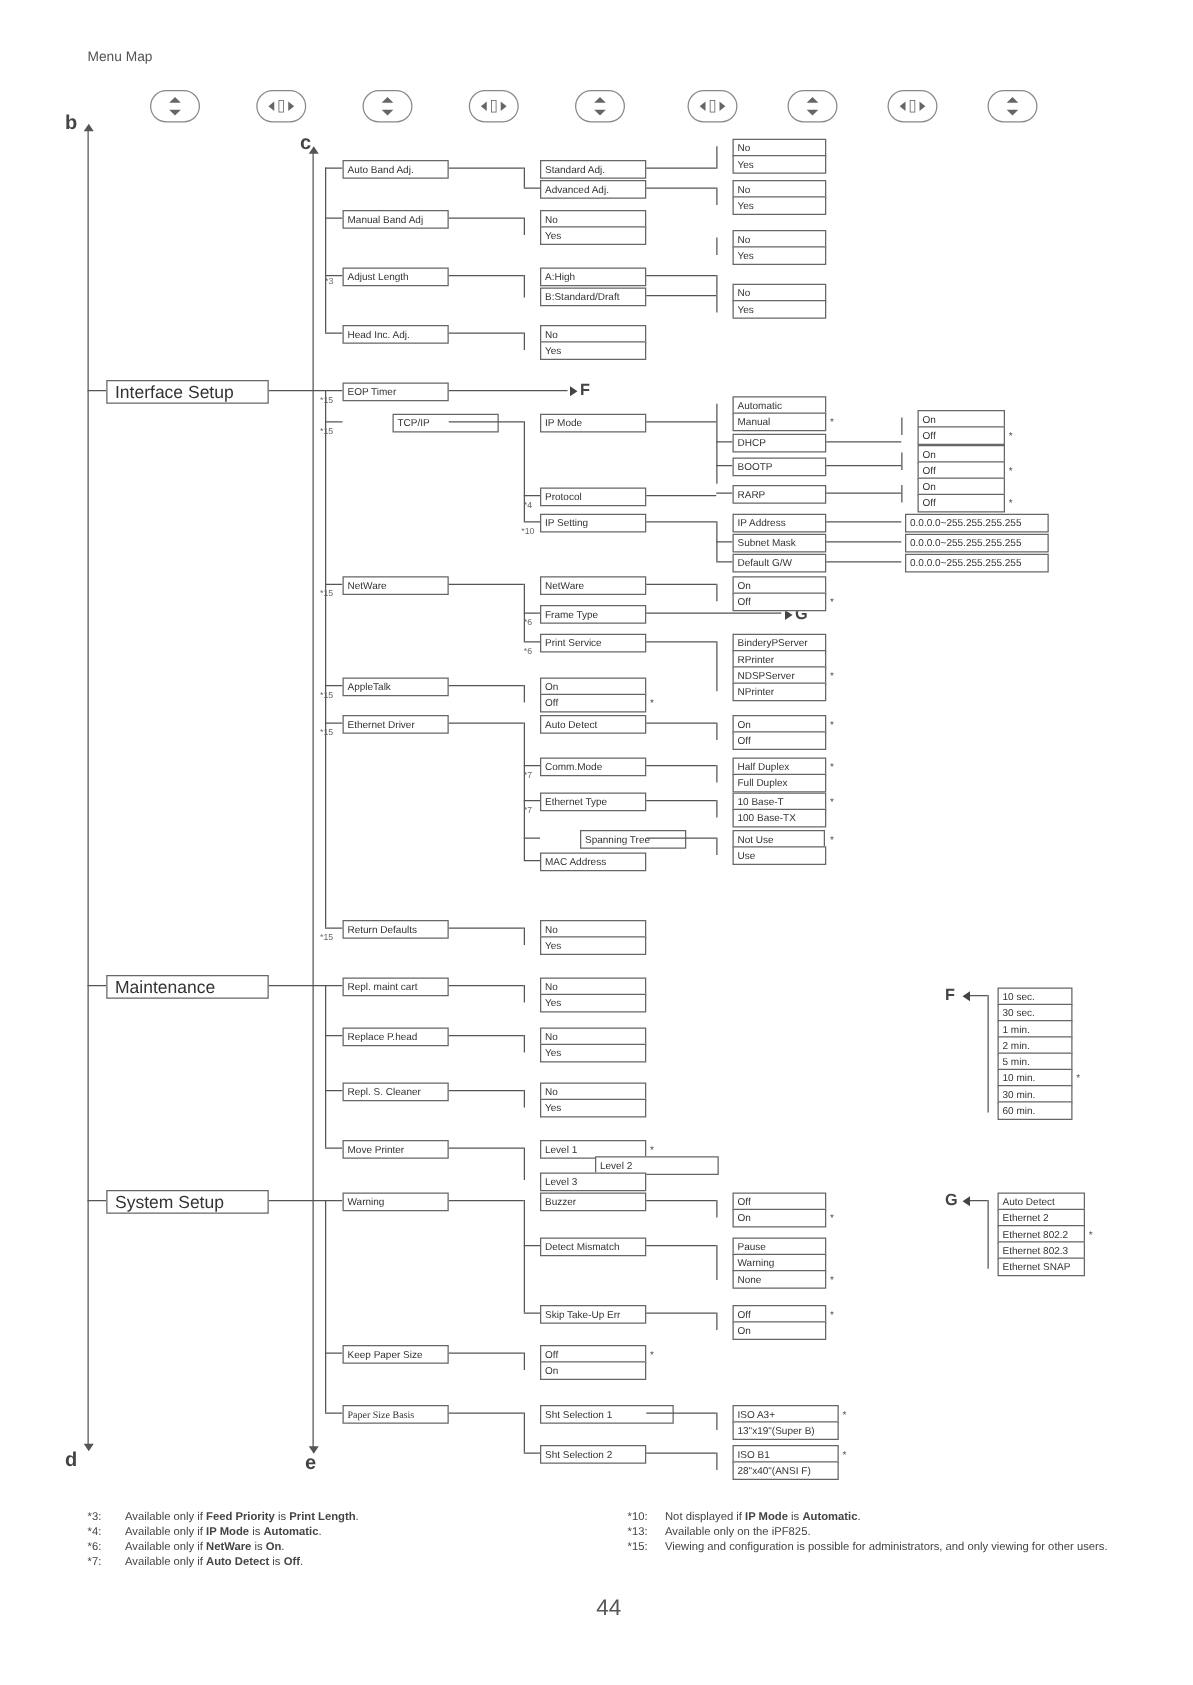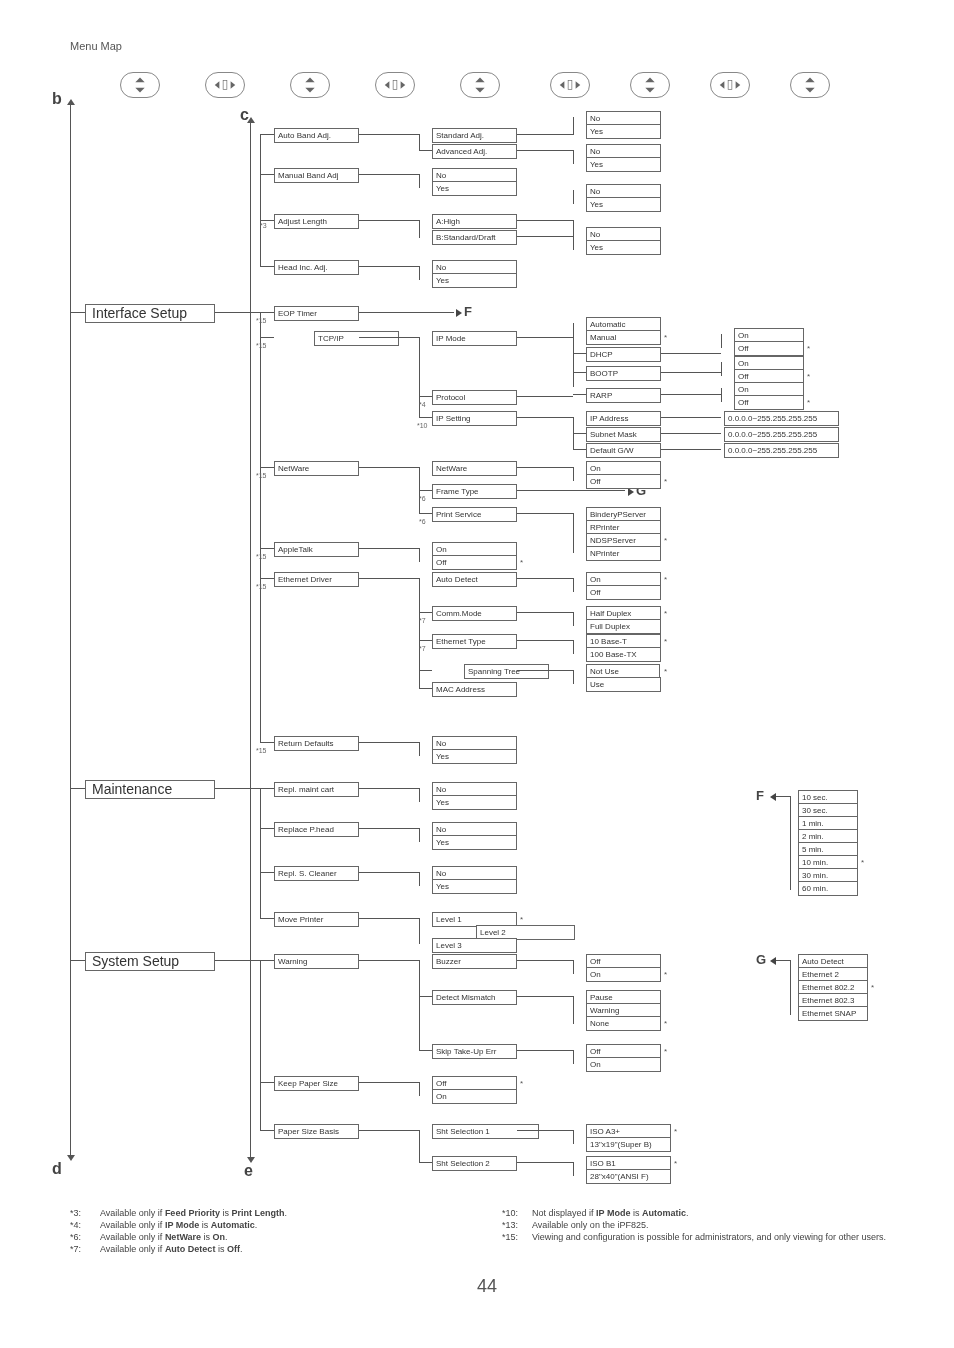--- a/index.html
+++ b/index.html
@@ -263,21 +263,21 @@
   <div class="hline" style="left:190px; top:800px; width:14px;"></div>
   <div class="box" style="left:204px; top:794px; width:85px;">Repl. S. Cleaner</div>
   <div class="hline" style="left:190px; top:846px; width:14px;"></div>
   <div class="box" style="left:204px; top:840px; width:85px;">Move Printer</div>
 
   <div class="hline" style="left:190px; top:888px; width:14px;"></div>
   <div class="box" style="left:204px; top:882px; width:85px;">Warning</div>
   <div class="hline" style="left:190px; top:1010px; width:14px;"></div>
   <div class="box" style="left:204px; top:1004px; width:85px;">Keep Paper Size</div>
   <div class="hline" style="left:190px; top:1058px; width:14px;"></div>
-  <div class="box" style="left:204px; top:1052px; width:85px;">Paper Size Basis</div>
+  <div class="box" style="left:204px; top:1052px; width:85px;font-family:Liberation Serif, serif;">Paper Size Basis</div>
 
   <div class="hline" style="left:289px; top:62px; width:60px;"></div>
   <div class="hline" style="left:289px; top:102px; width:60px;"></div>
   <div class="hline" style="left:289px; top:148px; width:60px;"></div>
   <div class="hline" style="left:289px; top:194px; width:60px;"></div>
   <div class="hline" style="left:289px; top:240px; width:95px;"></div>
   <div class="hline" style="left:289px; top:265px; width:60px;"></div>
   <div class="hline" style="left:289px; top:395px; width:60px;"></div>
   <div class="hline" style="left:289px; top:476px; width:60px;"></div>
   <div class="hline" style="left:289px; top:506px; width:60px;"></div>

